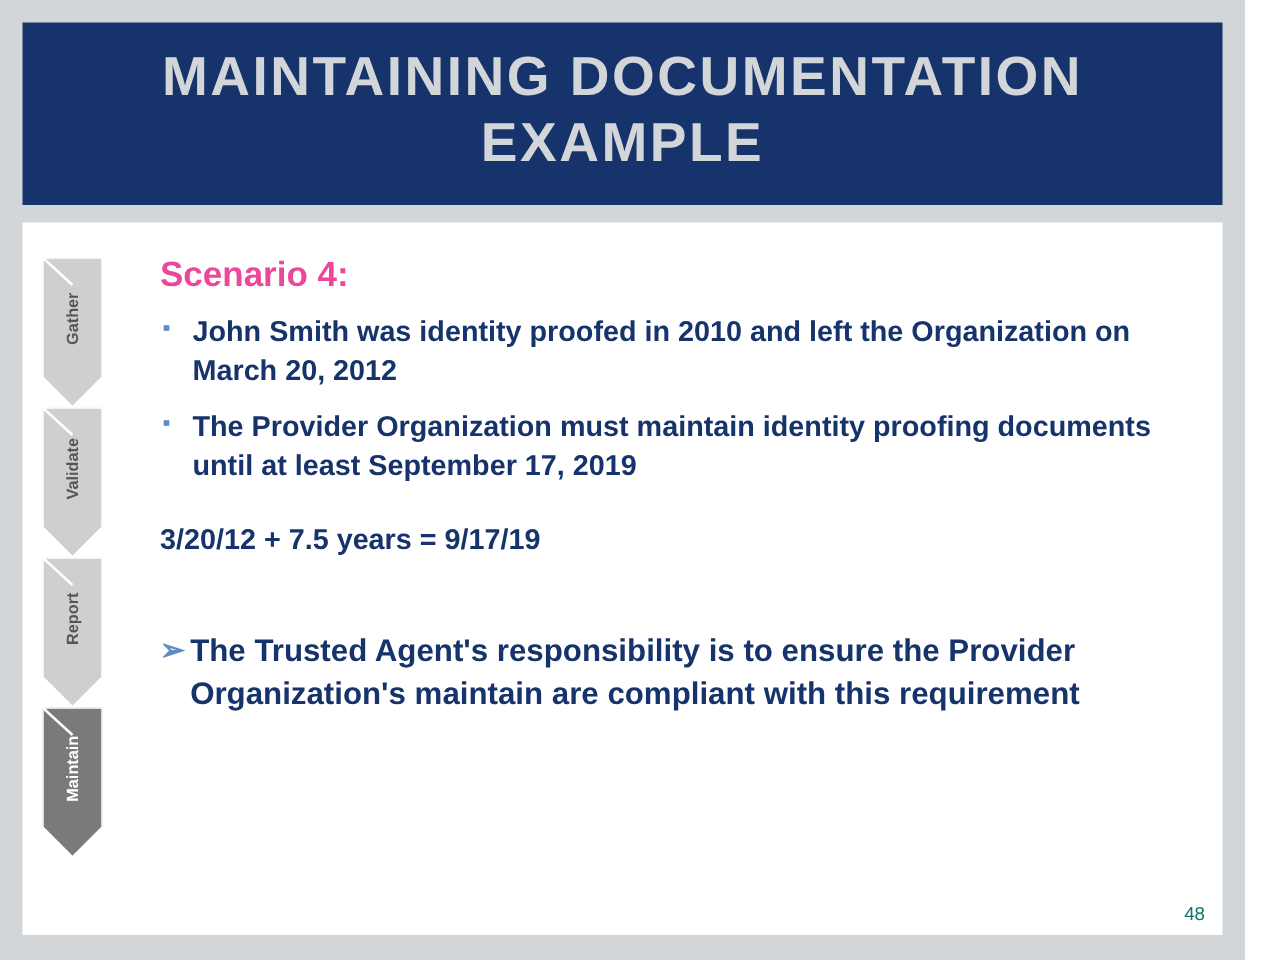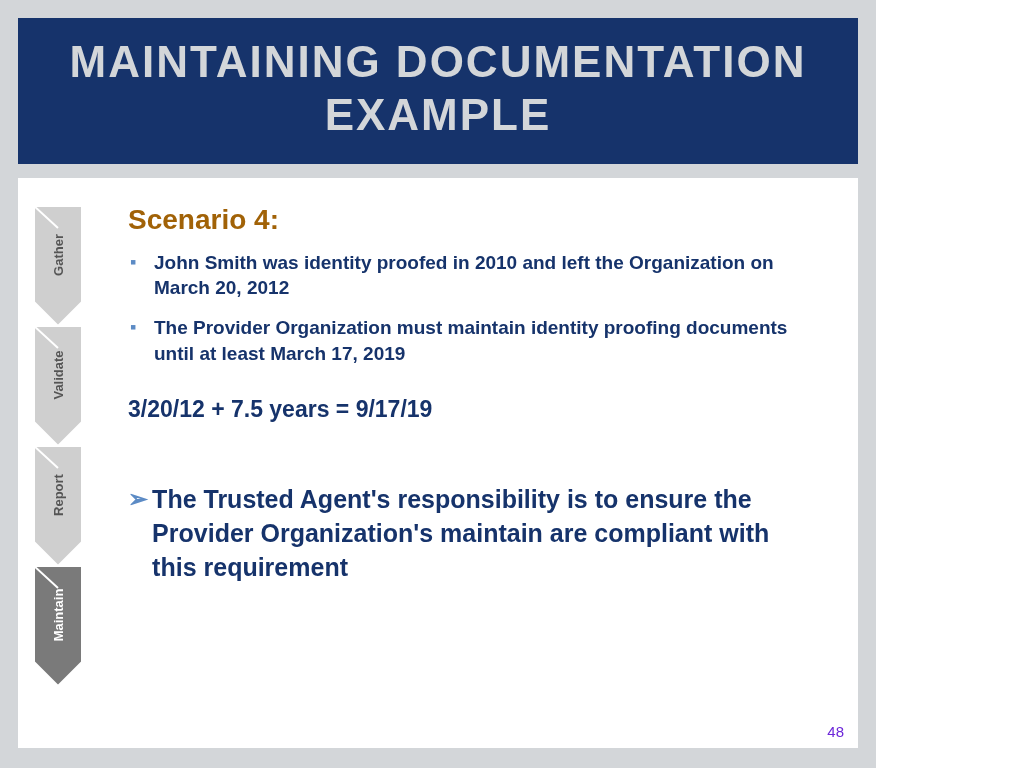--- a/index.html
+++ b/index.html
@@ -1,18 +1,18 @@
 <!DOCTYPE html>
 <html><head>
 <meta charset="utf-8">
 <style>
   * { box-sizing: border-box; margin: 0; padding: 0; }
   html, body { width: 1024px; height: 768px; overflow: hidden; font-family: Arial, Helvetica, sans-serif; }
   .slide {
-    width: 876px; height: 768px;
+    width: 996px; height: 768px;
     background: #d3d6d9;
     padding: 18px;
     position: relative;
   }
   .title-bar {
     background: #16336b;
     color: #d3d6d9;
     text-align: center;
     padding: 18px 10px 22px 10px;
     margin-bottom: 14px;
@@ -51,31 +51,31 @@
     font-size: 13px;
     font-weight: 700;
     color: #555;
     white-space: nowrap;
   }
   .chev.active .chev-label { color: #fff; }
   
   .scenario-title {
     font-size: 28px;
     font-weight: 800;
-    color: #a16207;
+    color: #ec4899;
     margin-bottom: 14px;
   }
   ul.bullets {
     list-style: none;
     padding-left: 22px;
     margin-bottom: 30px;
   }
   ul.bullets li {
     position: relative;
-    font-size: 19px;
+    font-size: 23px;
     font-weight: 700;
     color: #16336b;
     line-height: 1.35;
     margin-bottom: 14px;
     padding-left: 4px;
   }
   ul.bullets li::before {
     content: "▪";
     position: absolute;
     left: -20px;
@@ -102,21 +102,21 @@
     color: #5c8bc5;
     margin-right: 4px;
     font-size: 24px;
     line-height: 1.35;
   }
   .page-num {
     position: absolute;
     right: 14px;
     bottom: 8px;
     font-size: 15px;
-    color: #6d28d9;
+    color: #0f766e;
   }
 </style>
 </head>
 <body>
 
 <div class="slide">
 
   <div class="title-bar">
     <h1>MAINTAINING DOCUMENTATION EXAMPLE</h1>
   </div>
@@ -147,21 +147,21 @@
             <polygon points="0,0 48,0 48,96 24,120 0,96 0,0 24,22" fill="#7a7a7a" stroke="#ffffff" stroke-width="2"></polygon>
           </svg>
           <span class="chev-label">Maintain</span>
         </div>
       </div>
 
     <div class="scenario-title">Scenario 4:</div>
 
     <ul class="bullets" id="bullet-list">
         <li>John Smith was identity proofed in 2010 and left the Organization on March 20, 2012</li>
-        <li>The Provider Organization must maintain identity proofing documents until at least March 17, 2019</li>
+        <li>The Provider Organization must maintain identity proofing documents until at least September 17, 2019</li>
       </ul>
 
     <div class="equation">3/20/12 + 7.5 years = 9/17/19</div>
 
     <div class="arrow-block">
       <span class="tri">➢</span>
       <span>The Trusted Agent's responsibility is to ensure the Provider Organization's maintain  are compliant with this requirement</span>
     </div>
 
     <div class="page-num">48</div>

